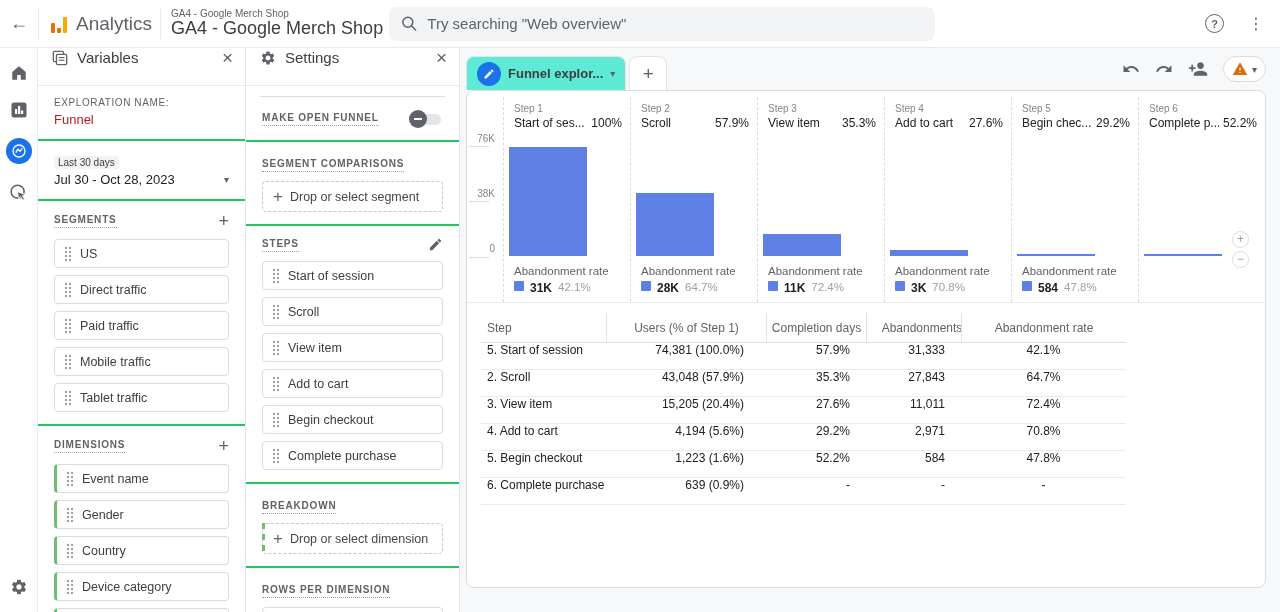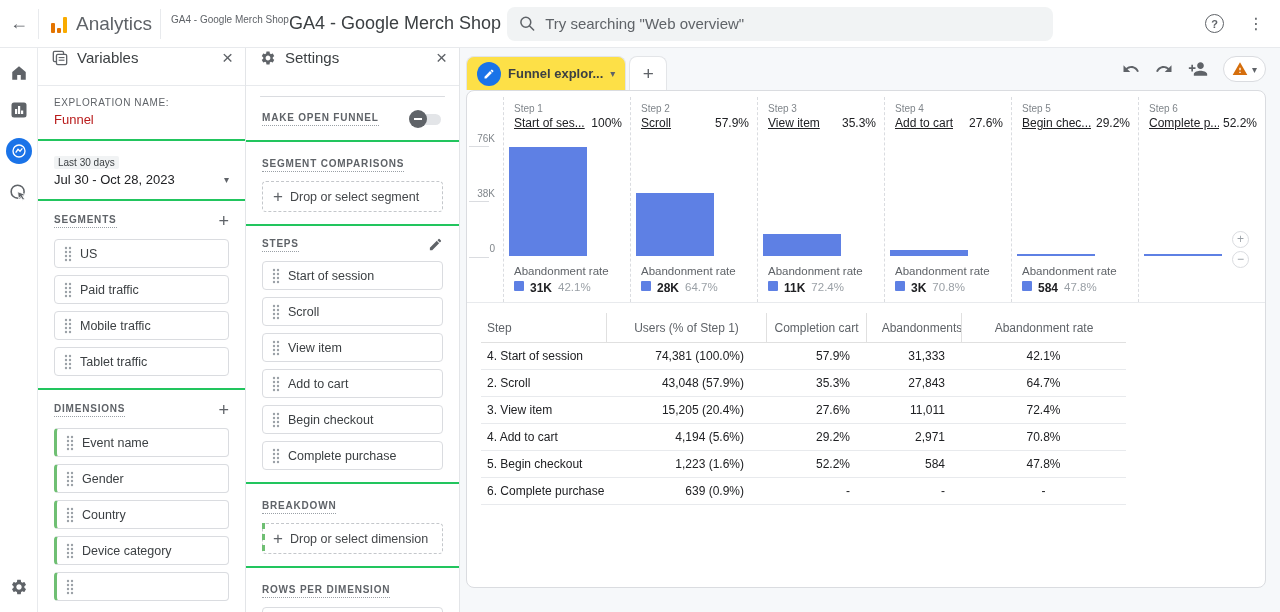--- a/index.html
+++ b/index.html
@@ -12,21 +12,21 @@
     padding:0 16px 0 8px; border-bottom:1px solid #E8EAED; background:#fff; }
   .iconbtn { display:flex; align-items:center; justify-content:center; cursor:pointer;
     color:#5F6368; background:none; border:none; }
   .back { font-size:18px; width:22px; height:28px; }
   .vdiv { width:1px; height:30px; background:#E8EAED; margin:0 8px; }
   .logo { display:flex; align-items:flex-end; gap:2px; height:18px; margin-left:4px; }
   .logo .b1 { width:4px; height:10px; background:#E37400; border-radius:1px; }
   .logo .b2 { width:4px; height:5px;  background:#E37400; border-radius:1px; }
   .logo .b3 { width:4px; height:16px; background:#F9AB00; border-radius:1px; }
   .product { font-size:19px; color:#5F6368; margin-left:9px; }
-  .crumbs { display:flex; flex-direction:row; line-height:1.1; margin-left:2px; }
+  .crumbs { display:flex; flex-direction:column; line-height:1.1; margin-left:2px; }
   .crumb-small { font-size:10px; color:#5F6368; }
   .crumb-big { font-size:18px; color:#3C4043; }
   .search { margin-left:6px; width:546px; height:34px; background:#F1F3F4; border-radius:8px;
     display:flex; align-items:center; padding:0 12px; gap:10px; }
   .search input { border:none; background:transparent; outline:none; font-size:15px;
     color:#5F6368; width:100%; font-family:inherit; }
   .search input::placeholder { color:#5F6368; opacity:1; }
   .tb-right { margin-left:auto; display:flex; align-items:center; gap:24px; }
   .gridicon { display:grid; grid-template-columns:6px 6px; grid-template-rows:6px 6px; gap:3px; }
   .gridicon span { background:#5F6368; border-radius:1px; }
@@ -83,21 +83,21 @@
   .dz-plus { font-size:17px; color:#5F6368; }
   .dropzone.greenedge::before { content:""; position:absolute; left:-1px; top:-1px; bottom:-1px;
     width:3px; background:repeating-linear-gradient(180deg,#6FBF73 0 6px,transparent 6px 11px); }
   .selectbox { margin-top:9px; height:30px; border:1px solid #DADCE0; border-radius:4px;
     display:flex; align-items:center; padding:0 10px; font-size:13px; color:#202124; }
   .editicon svg { display:block; }
 
   
   .canvas { flex:1; background:#F6F8FA; position:relative; min-width:0; }
   .tabstrip { height:42px; display:flex; align-items:flex-end; padding:0 14px 0 6px; }
-  .tab { height:34px; background:#fde047; border:1px solid #E3E5E8; border-bottom:none;
+  .tab { height:34px; background:#5eead4; border:1px solid #E3E5E8; border-bottom:none;
     border-radius:8px 8px 0 0; display:flex; align-items:center; padding:0 10px; gap:7px; }
   .tab-pencil { width:24px; height:24px; border-radius:50%; background:#1A73E8;
     display:flex; align-items:center; justify-content:center; }
   .tab-label { font-size:13px; font-weight:bold; color:#3C4043; }
   .newtab { height:34px; width:38px; background:#fff; border:1px solid #E3E5E8; border-bottom:none;
     border-radius:8px 8px 0 0; margin-left:3px; display:flex; align-items:center; justify-content:center;
     font-size:19px; color:#5F6368; }
   .strip-actions { margin-left:auto; display:flex; align-items:center; gap:15px; padding-bottom:8px; }
   .warnpill { height:26px; border:1px solid #DADCE0; border-radius:13px; background:#fff;
     display:flex; align-items:center; gap:4px; padding:0 8px; }
@@ -109,36 +109,36 @@
   .chart-area { position:absolute; left:0; top:6px; right:0; height:206px; border-bottom:1px solid #E8EAED; }
   .ytick { position:absolute; left:0; width:28px; text-align:right; font-size:10px; color:#80868B; }
   .yt0 { top:36px; } .yt1 { top:91px; } .yt2 { top:146px; }
   .tline { position:absolute; left:2px; width:20px; border-top:1px solid #DADCE0; }
   .tl0 { top:49px; } .tl1 { top:104px; } .tl2 { top:160px; }
   .cols { position:absolute; left:36px; top:0; right:0; bottom:0; display:flex; }
   .fcol { flex:1 1 0; border-left:1px dashed #DADCE0; position:relative; min-width:0; }
   .fcol-head { padding:5px 8px 0 10px; }
   .step-small { font-size:10px; color:#80868B; line-height:14px; }
   .step-row { display:flex; align-items:baseline; }
-  .step-name { font-size:12px; color:#202124; white-space:nowrap; overflow:hidden;text-decoration:underline; }
+  .step-name { font-size:12px; color:#202124; white-space:nowrap; overflow:hidden; }
   .step-pct { margin-left:auto; font-size:12px; color:#202124; padding-left:4px; }
   .fbar { position:absolute; bottom:46px; left:5px; width:78px; background:#5E80E4; }
   .legend { position:absolute; left:10px; right:2px; bottom:7px; height:30px; }
   .legend-title { font-size:11.5px; color:#5F6368; margin-bottom:4px; }
   .legend-row { display:flex; gap:6px; }
   .sw { width:10px; height:10px; background:#5E80E4; border-radius:1px; }
   .legend-val { font-size:12px; font-weight:bold; color:#202124; }
   .legend-pct { font-size:11.5px; color:#9AA0A6; }
   .zoomctrl { position:absolute; right:16px; top:140px; display:flex; flex-direction:column; gap:3px; }
   .zc { width:17px; height:17px; border:1px solid #DADCE0; border-radius:50%; background:#fff;
     color:#9AA0A6; font-size:12px; line-height:14px; text-align:center; }
 
   
   .tbl { position:absolute; left:14px; top:222px; font-size:12px; color:#202124; }
-  .trow { display:flex; align-items:center; height:27px; border-bottom:1px solid #E8EAED; }
+  .trow { display:flex; align-items:flex-start; height:27px; border-bottom:1px solid #E8EAED; }
   .trow.thead { height:30px; color:#5F6368; border-bottom:1px solid #E0E0E0; }
   .c0 { width:125px; padding-left:6px; text-align:left; }
   .c1 { width:160px; padding-right:22px; text-align:right; }
   .c2 { width:100px; padding-right:16px; text-align:right; }
   .c3 { width:95px;  padding-right:16px; text-align:right;padding-left:16px; }
   .c4 { width:165px; text-align:center; }
   .thead .c1,.thead .c2,.thead .c3,.thead .c4 { text-align:center; padding-right:0;
     border-left:1px solid #E0E0E0; height:100%; display:flex; align-items:center; justify-content:center; }
   .thead .c0 { height:100%; display:flex; align-items:center; }
 </style>
@@ -252,20 +252,35 @@
                   <circle cx="6" cy="6" r="1.2"></circle>
                   <circle cx="2" cy="10" r="1.2"></circle>
                   <circle cx="6" cy="10" r="1.2"></circle>
                   <circle cx="2" cy="14" r="1.2"></circle>
                   <circle cx="6" cy="14" r="1.2"></circle>
                 </g>
               </svg>
     <span>US</span>
   </div>
 
+  <div class="chip">
+    <svg width="8" height="16" viewBox="0 0 8 16">
+                <g fill="#9AA0A6">
+                  <circle cx="2" cy="2" r="1.2"></circle>
+                  <circle cx="6" cy="2" r="1.2"></circle>
+                  <circle cx="2" cy="6" r="1.2"></circle>
+                  <circle cx="6" cy="6" r="1.2"></circle>
+                  <circle cx="2" cy="10" r="1.2"></circle>
+                  <circle cx="6" cy="10" r="1.2"></circle>
+                  <circle cx="2" cy="14" r="1.2"></circle>
+                  <circle cx="6" cy="14" r="1.2"></circle>
+                </g>
+              </svg>
+    <span>Direct traffic</span>
+  </div>
 
   <div class="chip">
     <svg width="8" height="16" viewBox="0 0 8 16">
                 <g fill="#9AA0A6">
                   <circle cx="2" cy="2" r="1.2"></circle>
                   <circle cx="6" cy="2" r="1.2"></circle>
                   <circle cx="2" cy="6" r="1.2"></circle>
                   <circle cx="6" cy="6" r="1.2"></circle>
                   <circle cx="2" cy="10" r="1.2"></circle>
                   <circle cx="6" cy="10" r="1.2"></circle>
@@ -701,27 +716,27 @@
 </div>
         </div>
         <div class="zoomctrl">
           <span class="zc">+</span>
           <span class="zc">−</span>
         </div>
         <div class="tbl">
           <div class="trow thead">
             <span class="c0">Step</span>
             <span class="c1">Users (% of Step 1)</span>
-            <span class="c2">Completion cart</span>
+            <span class="c2">Completion days</span>
             <span class="c3">Abandonments</span>
             <span class="c4">Abandonment rate</span>
           </div>
           <div id="table-body">
   <div class="trow">
-    <span class="c0">4. Start of session</span>
+    <span class="c0">5. Start of session</span>
     <span class="c1">74,381 (100.0%)</span>
     <span class="c2">57.9%</span>
     <span class="c3">31,333</span>
     <span class="c4">42.1%</span>
   </div>
 
   <div class="trow">
     <span class="c0">2. Scroll</span>
     <span class="c1">43,048 (57.9%)</span>
     <span class="c2">35.3%</span>

